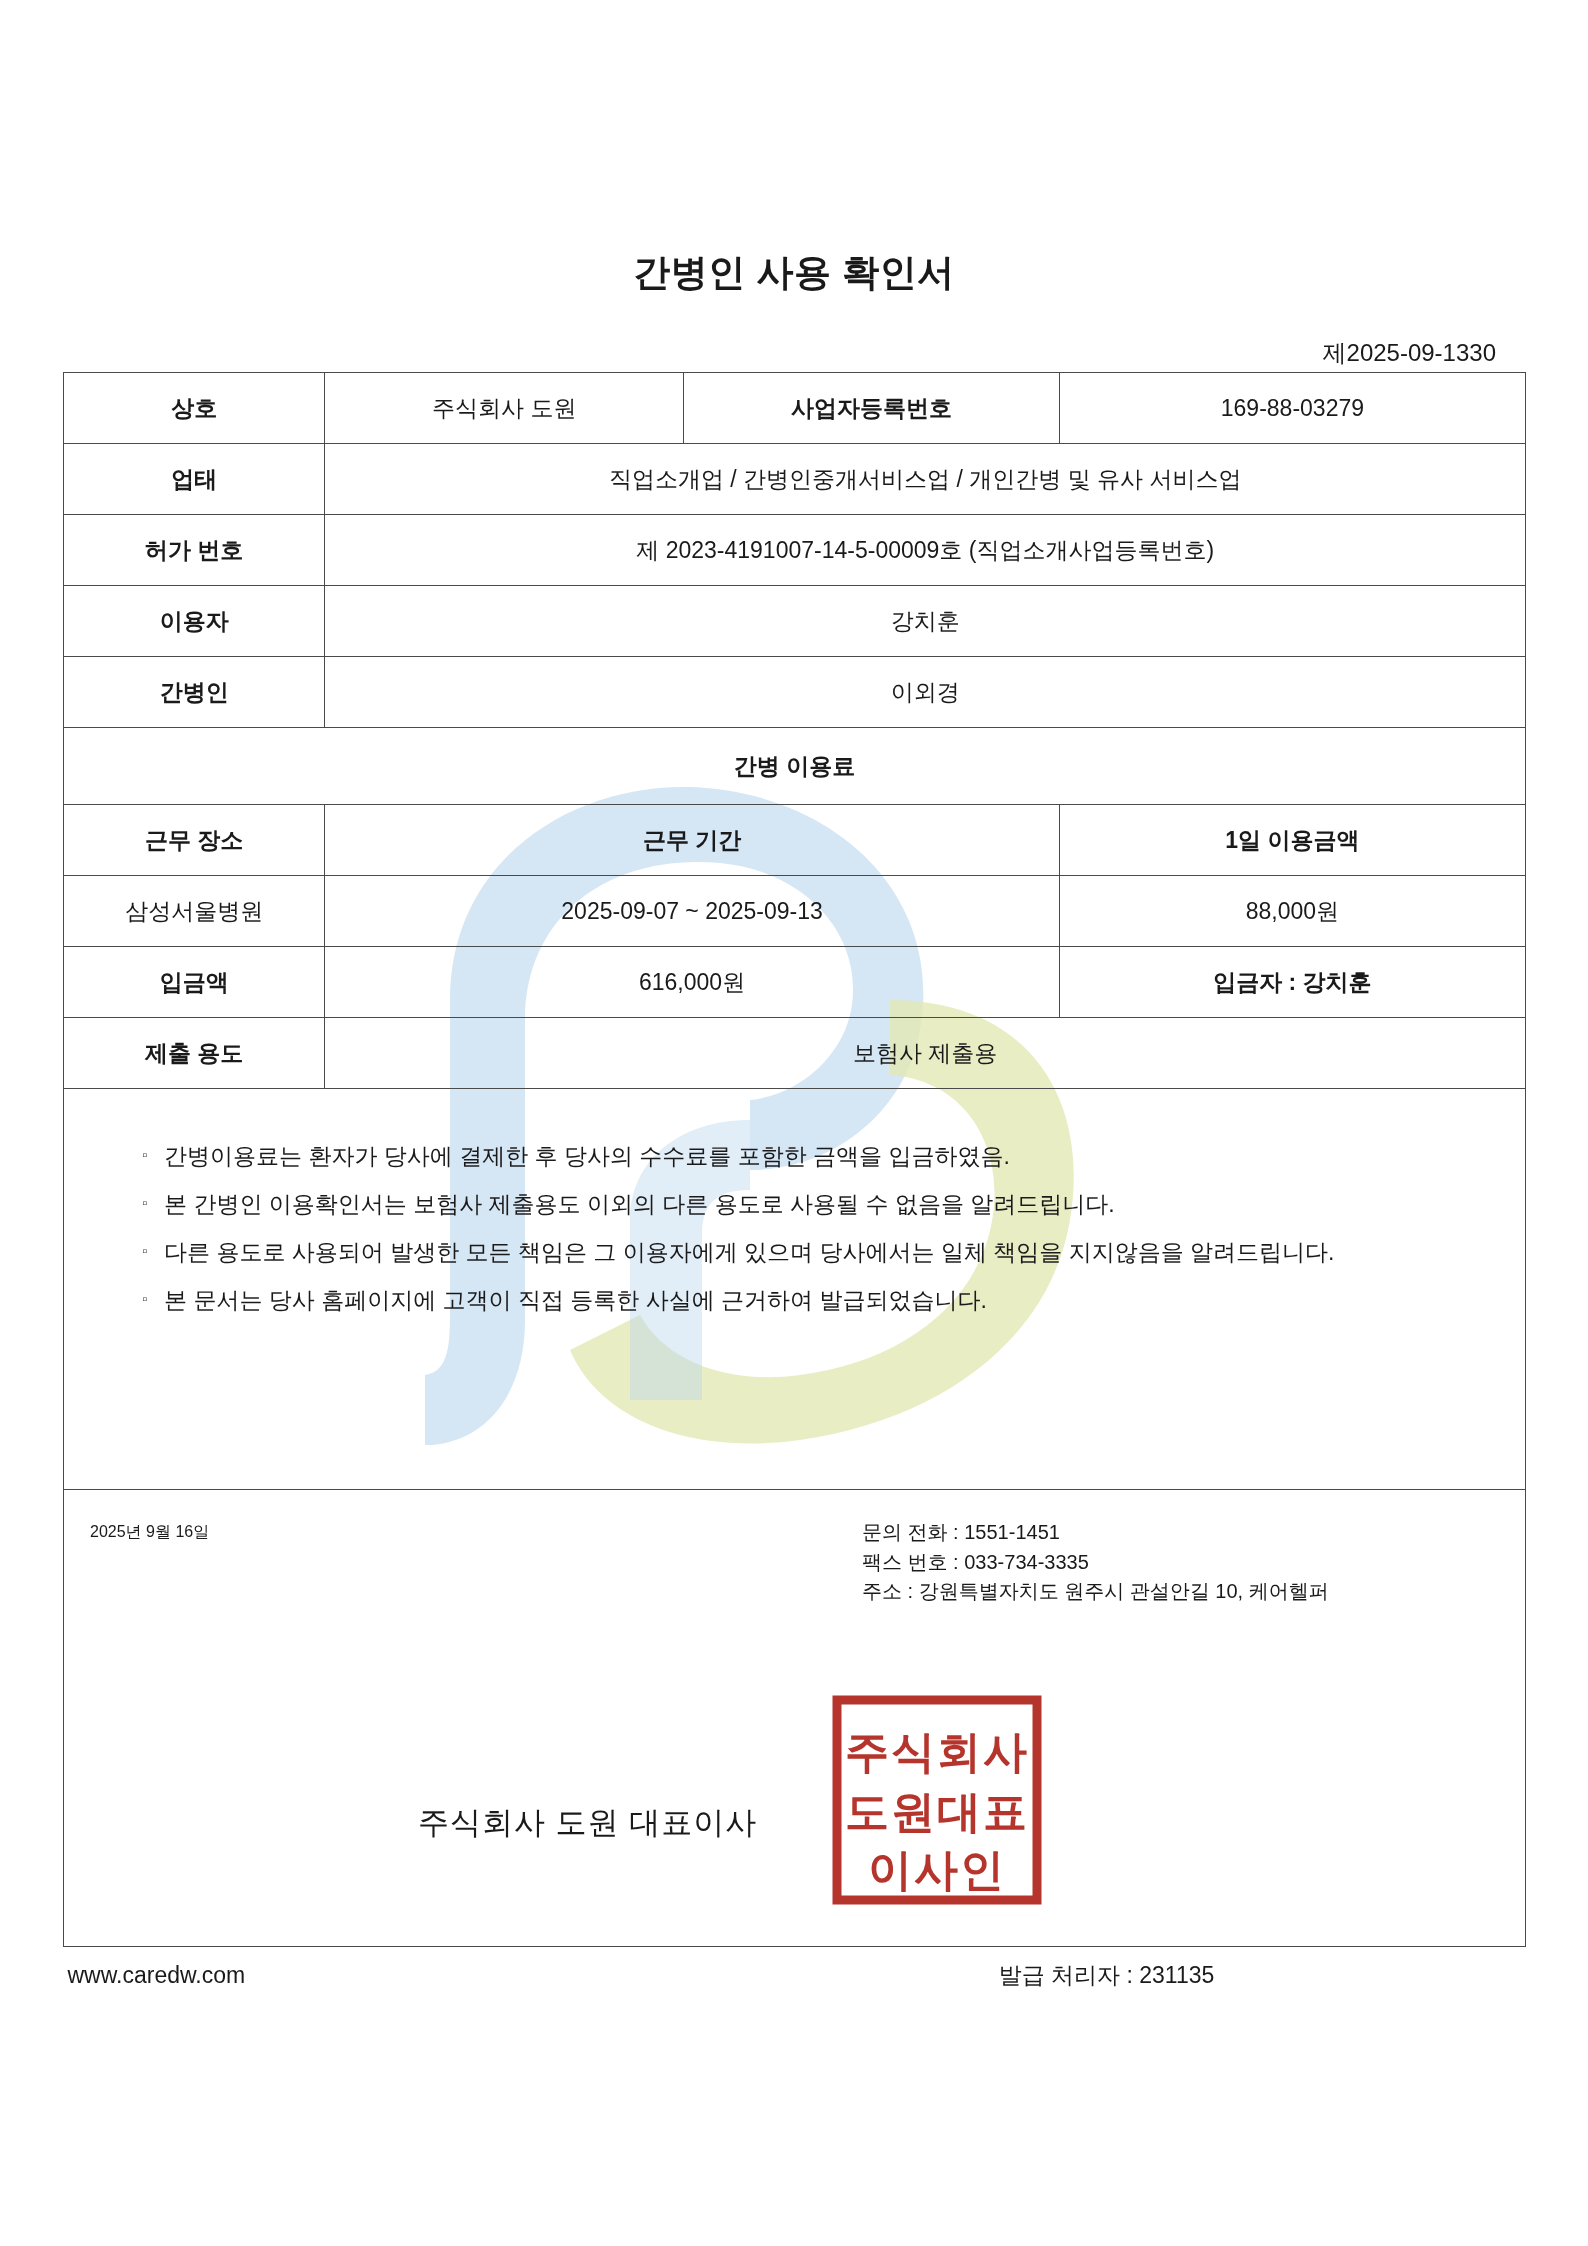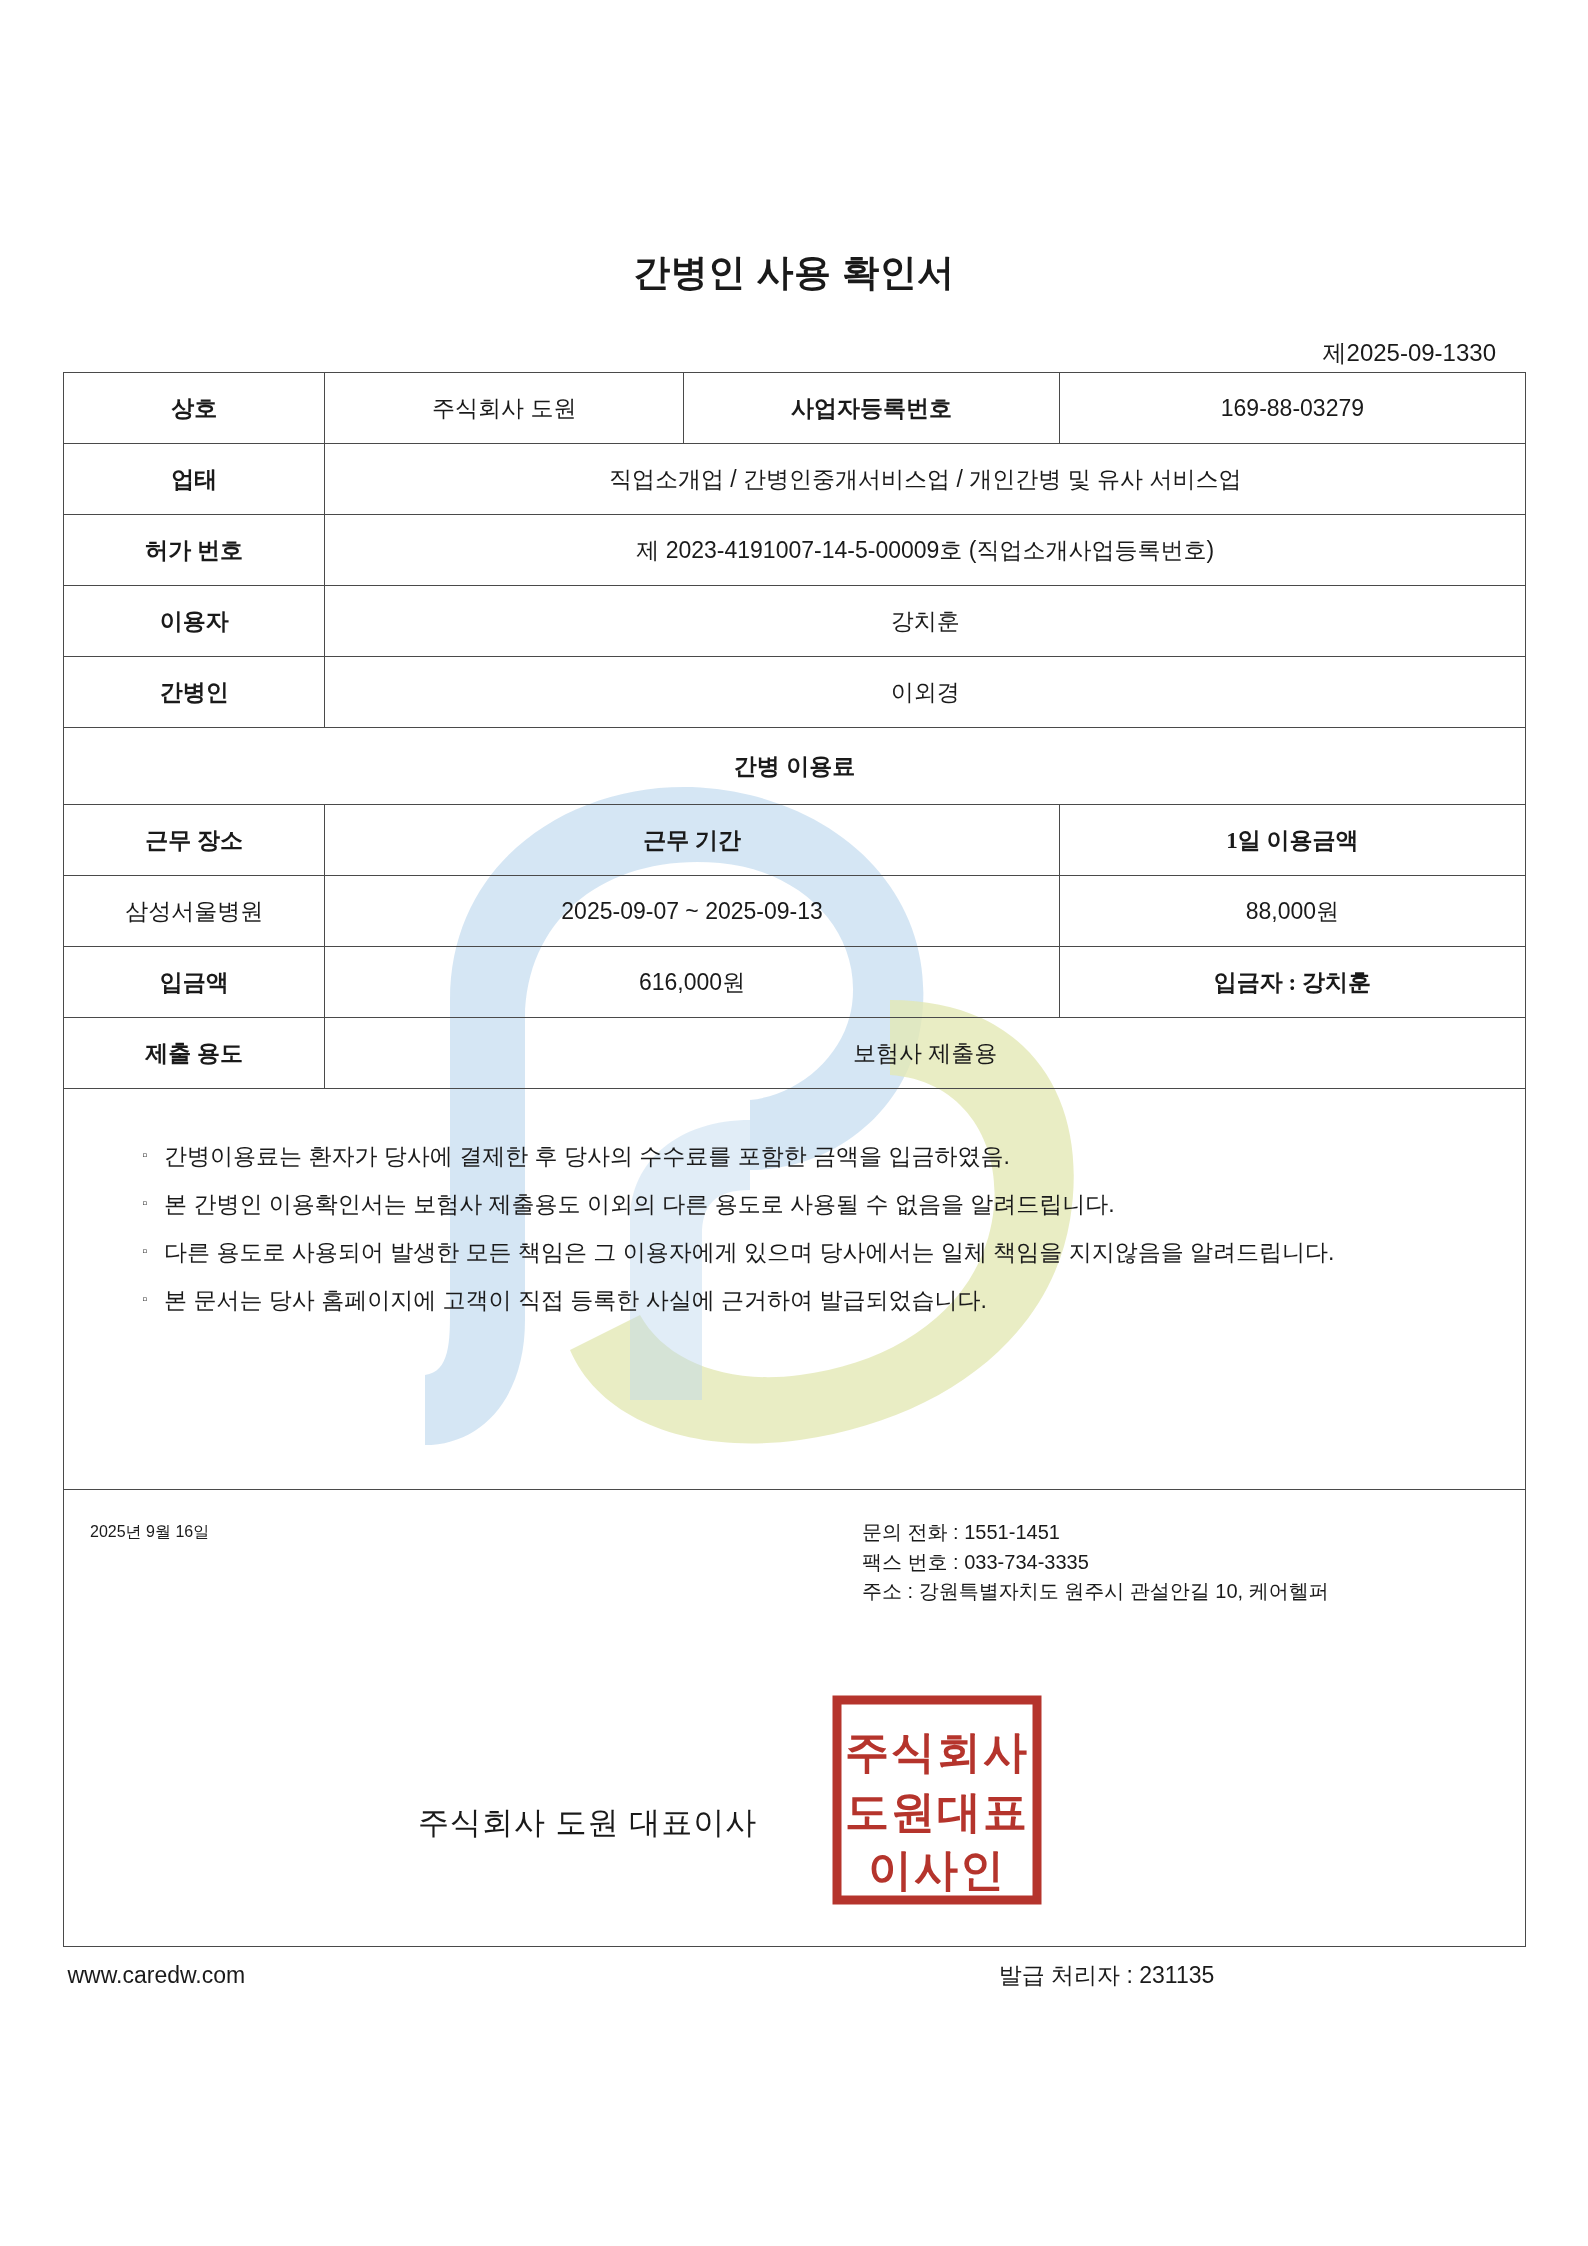--- a/index.html
+++ b/index.html
@@ -67,21 +67,21 @@
   }
   .doc-table td {
     border: 1.6px solid #4a4a4a;
     height: 70px;
     font-size: 23px;
     text-align: center;
     vertical-align: middle;
     padding: 0 8px;
     background: transparent;
   }
-  .lbl { font-weight: bold; font-family: Liberation Serif, serif; }
+  .lbl { font-weight: bold; }
   .section-head {
     font-size: 29px;
     font-weight: bold;
     height: 76px !important;
   }
 
   
   .notes-cell {
     height: 348px !important;
     text-align: left !important;

